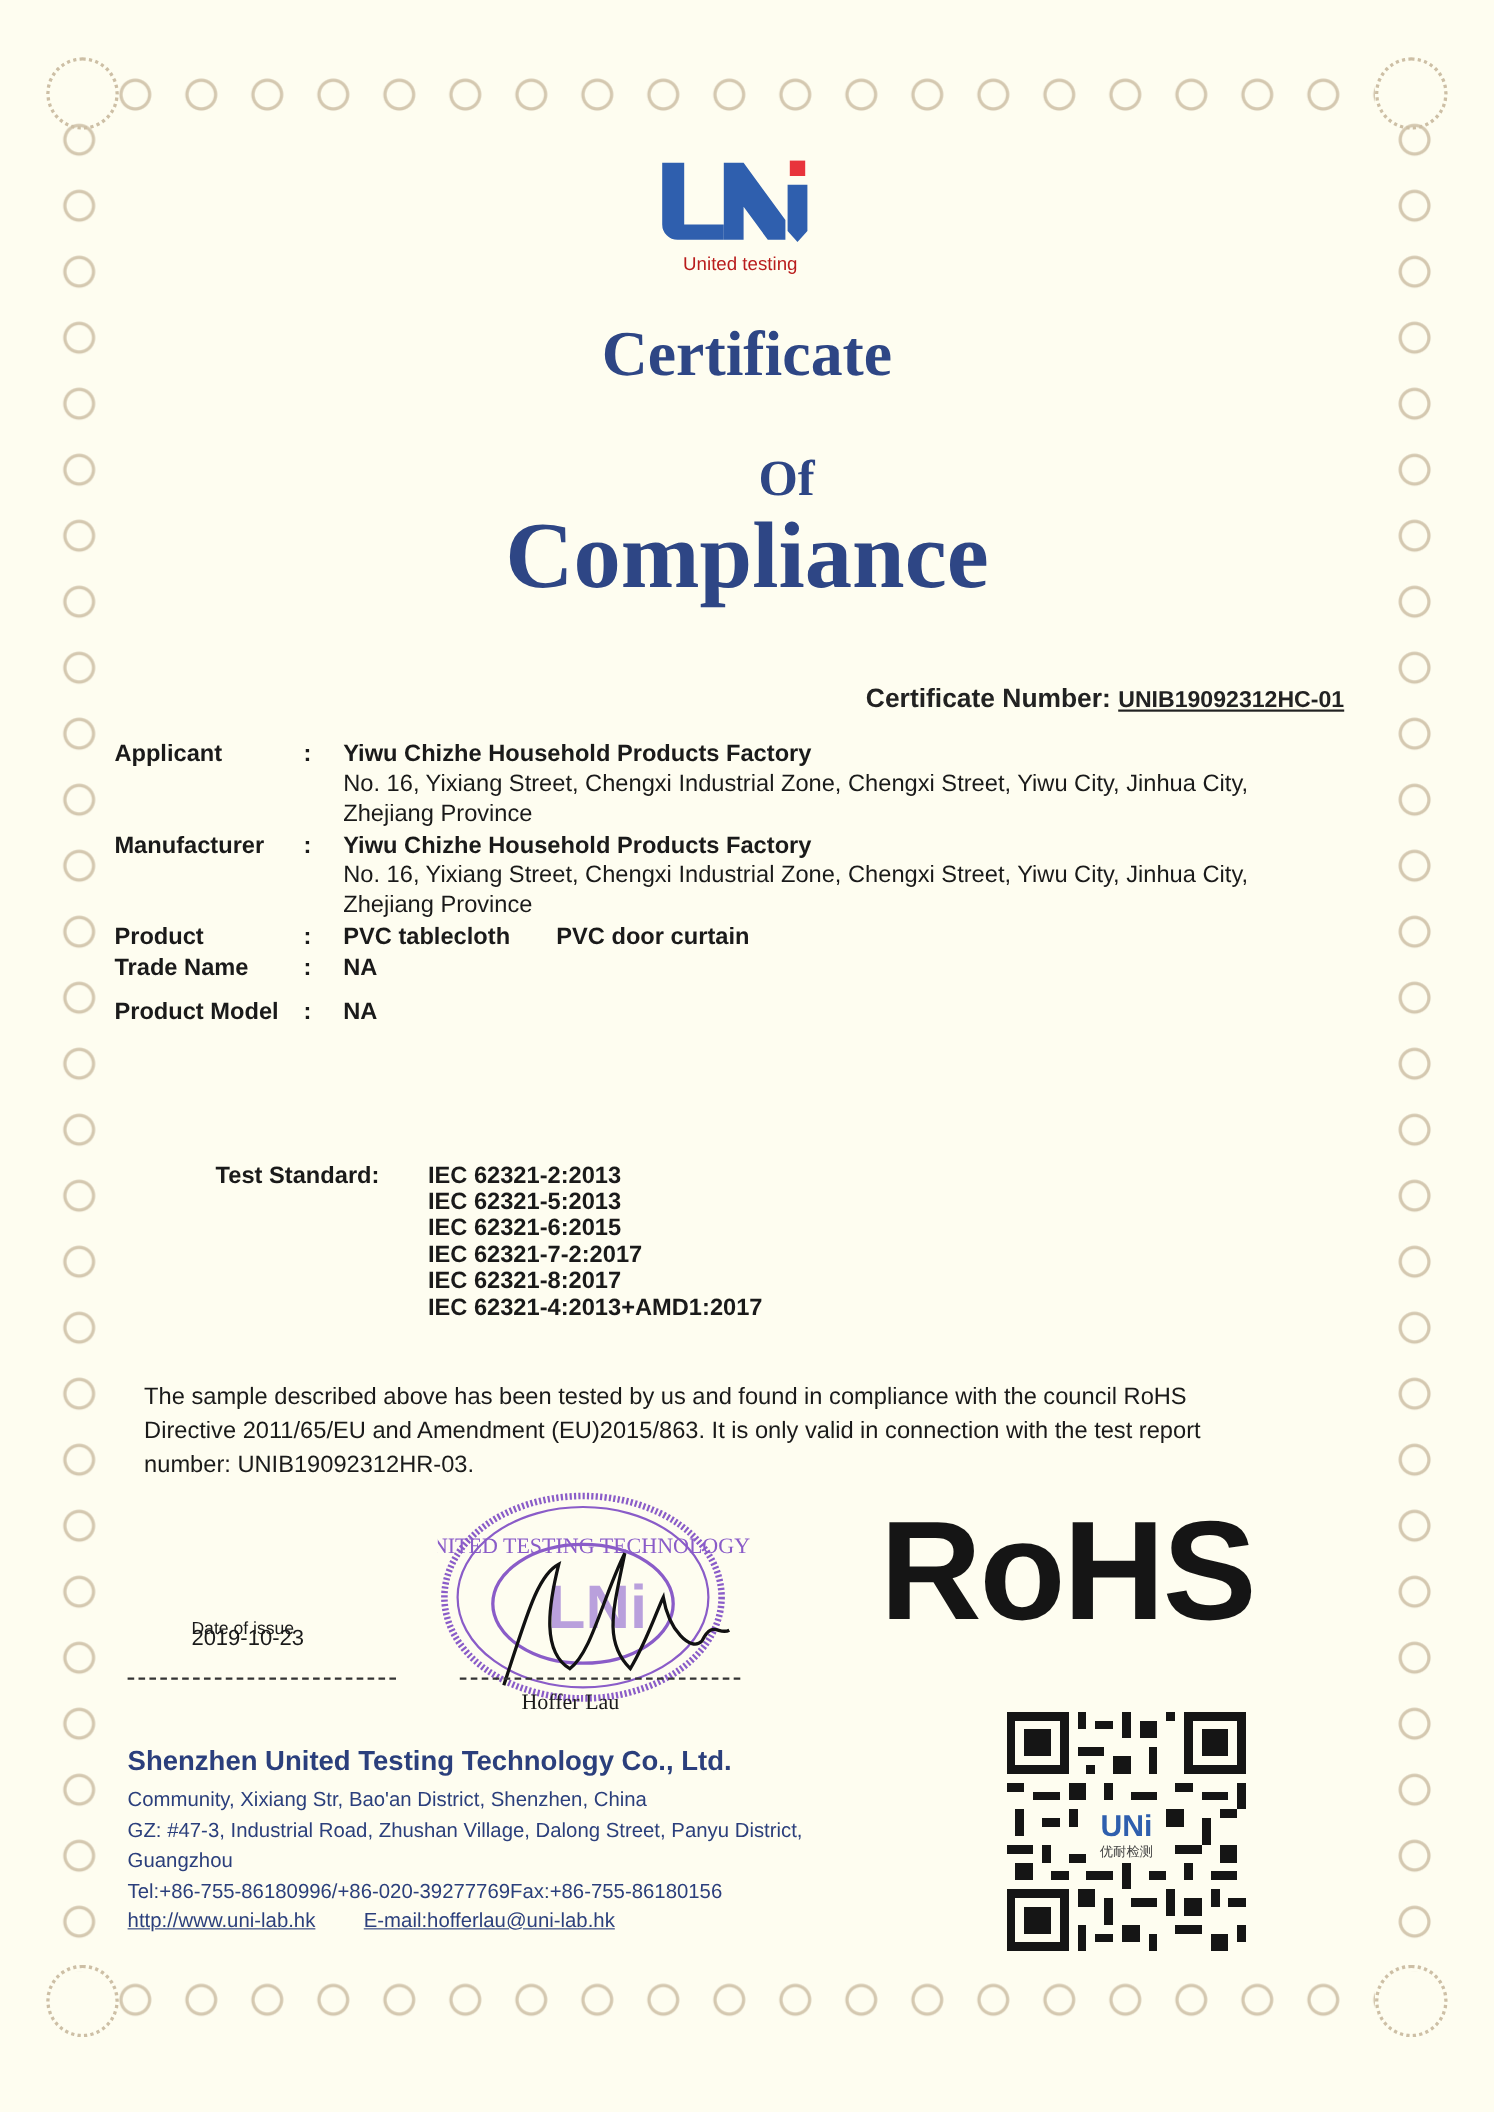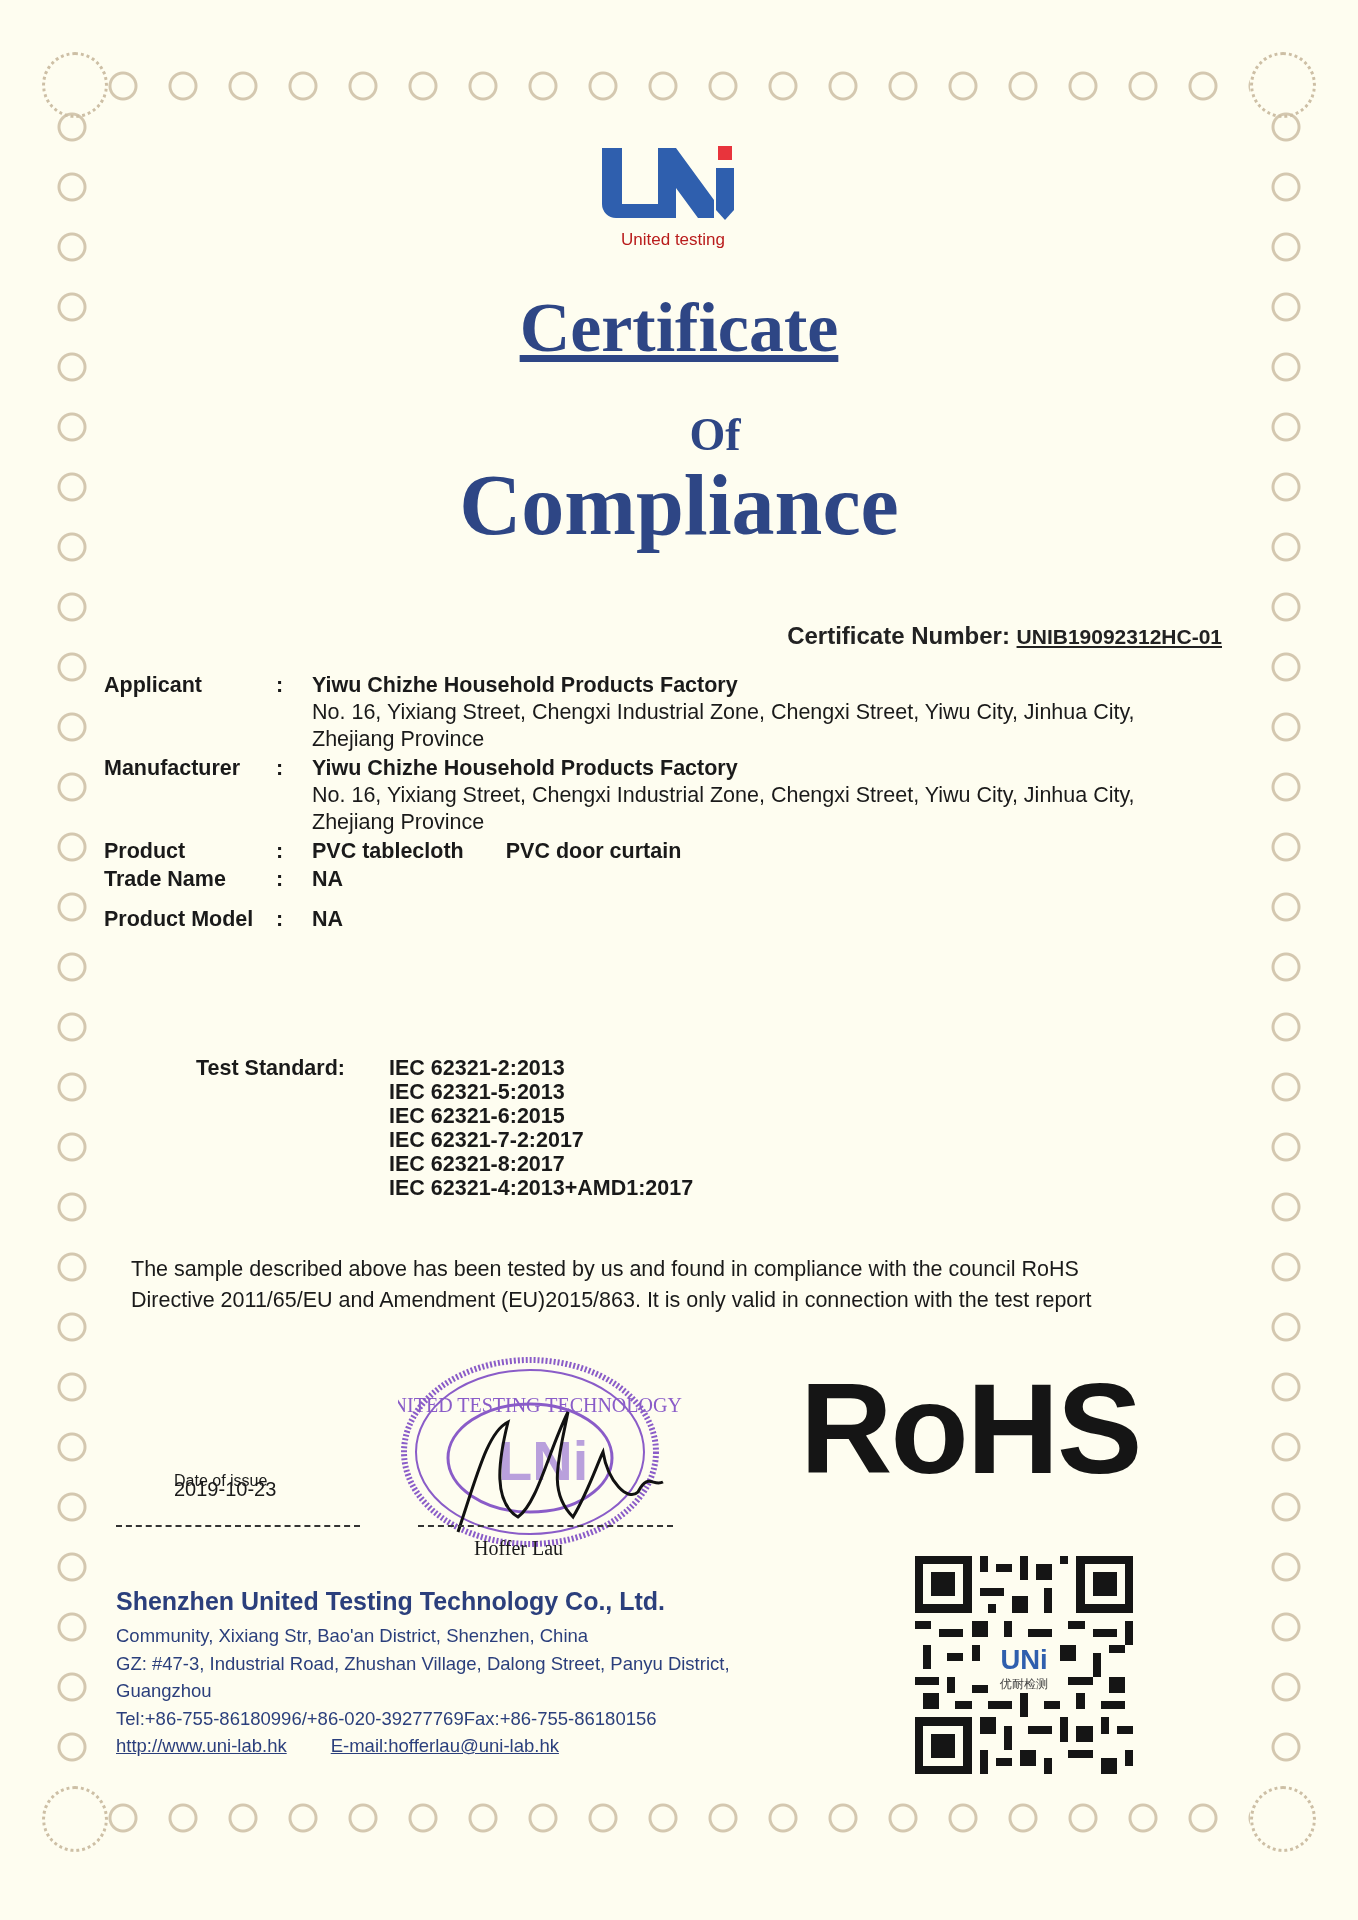--- a/index.html
+++ b/index.html
@@ -14,21 +14,21 @@
   .border-left { left:0; } .border-right { right:0; }
   .corner { position:absolute; width:60px; height:60px; border:3px dotted #cdbfa5; border-radius:50%; }
   .corner.tl{left:-6px;top:-10px}.corner.tr{right:-6px;top:-10px}.corner.bl{left:-6px;bottom:-10px}.corner.br{right:-6px;bottom:-10px}
 
   .logo { position:absolute; left:598px; top:142px; width:150px; }
   .logo svg { display:block; }
   .logo-sub { font-weight:normal; font-size:17px; color:#b91c1c; text-align:center; margin-top:6px; width:150px; }
 
   .title { position:absolute; left:0; width:1358px; text-align:center; font-family:"Liberation Serif", serif;
            font-weight:bold; color:#2e4685; }
-  .t1 { top:288px; font-size:70px;text-decoration:underline; }
+  .t1 { top:288px; font-size:58px; }
   .t2 { top:408px; font-size:46px;padding-left:36px; }
   .t3 { top:455px; font-size:86px; }
 
   .certno { position:absolute; right:136px; top:622px; font-weight:bold; font-size:24px; color:#222; }
   .certno .num { font-size:21px;text-decoration:underline; }
 
   .fields { position:absolute; left:104px; top:672px; font-size:21.5px; line-height:27px; }
   .row { display:flex; }
   .lbl { width:172px; font-weight:bold; }
   .colon { width:36px; font-weight:bold; }
@@ -134,20 +134,21 @@
     <div>IEC 62321-6:2015</div>
     <div>IEC 62321-7-2:2017</div>
     <div>IEC 62321-8:2017</div>
     <div>IEC 62321-4:2013+AMD1:2017</div>
   </div>
 </div>
 
 <div class="statement">
   <div>The sample described above has been tested by us and found in compliance with the council RoHS</div>
   <div>Directive 2011/65/EU and Amendment (EU)2015/863. It is only valid in connection with the test report</div>
+  <div>number: UNIB19092312HR-03.</div>
 </div>
 
 <svg class="stamp" viewBox="0 0 300 200">
   <ellipse cx="132" cy="100" rx="126" ry="92" fill="none" stroke="#8a5cc8" stroke-width="6" stroke-dasharray="2 2"></ellipse>
   <ellipse cx="132" cy="100" rx="114" ry="82" fill="none" stroke="#8a5cc8" stroke-width="2"></ellipse>
   <ellipse cx="132" cy="106" rx="82" ry="54" fill="none" stroke="#8a5cc8" stroke-width="3"></ellipse>
   <text x="132" y="60" text-anchor="middle" font-family="Liberation Serif, serif" font-size="20" fill="#8a5cc8">UNITED TESTING TECHNOLOGY</text>
   <text x="100" y="128" font-family="Liberation Sans, sans-serif" font-weight="bold" font-size="56" fill="#a98ad8" opacity=".8">LNi</text>
   <path d="M60 180 C 80 120, 90 80, 110 70 C 100 110, 95 150, 120 165 C 140 150, 150 100, 170 60 C 160 110, 150 140, 175 165 C 190 140, 200 110, 205 100 C 210 130, 230 150, 240 140 C 250 120, 255 135, 265 130" fill="none" stroke="#111" stroke-width="3"></path>
 </svg>

